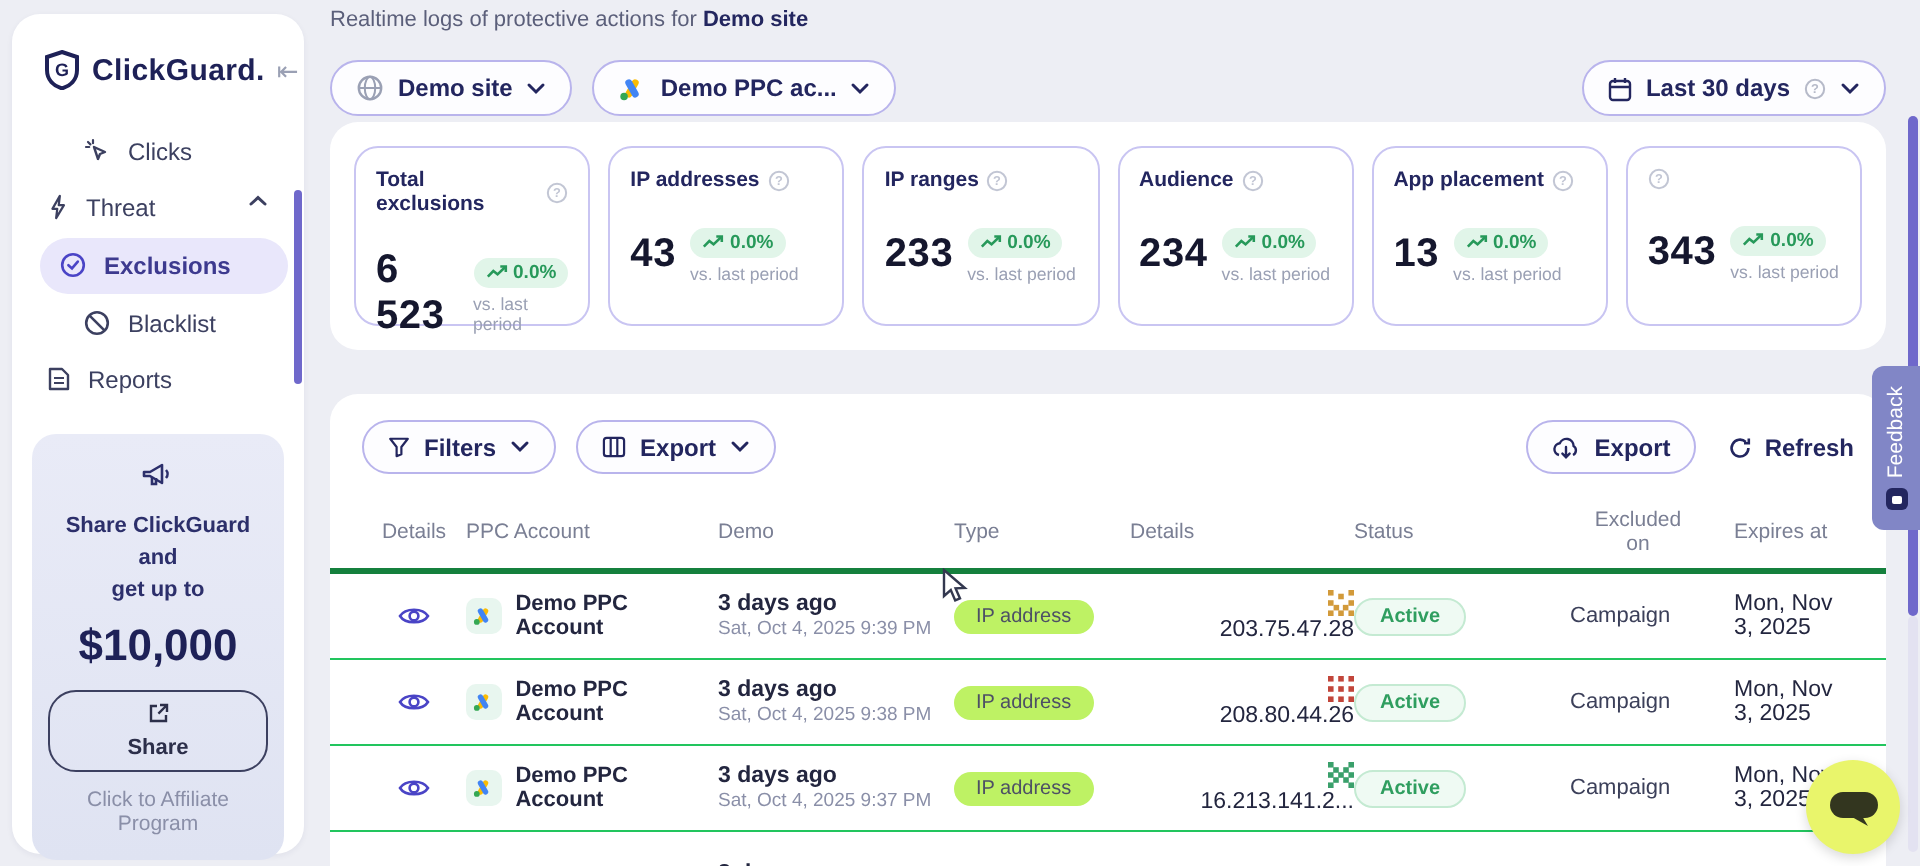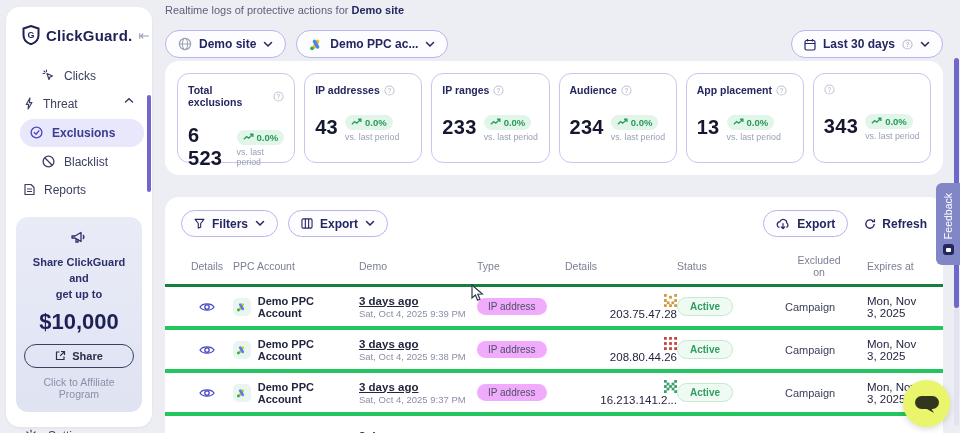--- a/index.html
+++ b/index.html
@@ -36,20 +36,21 @@
     margin:14px 10px 0 10px; background:linear-gradient(180deg,#e9ebf7,#dfe3f2);
     border-radius:12px; padding:13px 8px 12px 8px; text-align:center;
   }
   .promo-title { font-size:11px; font-weight:bold; color:#2c2f6b; line-height:1.45; margin-top:6px; }
   .promo-amount { font-size:22px; font-weight:bold; color:#1e2157; margin:6px 0 9px 0; }
   .share-btn {
     display:flex; align-items:center; justify-content:center; gap:6px;
     border:1px solid #3c4060; border-radius:14px; background:transparent;
     font-size:11px; font-weight:bold; color:#2c2f4a; padding:5px 0; width:100%; cursor:pointer;
     font-family:inherit;
+    flex-direction:column;
   }
   .promo-footer { font-size:10.5px; color:#8a8fa8; margin-top:8px; }
 
   .settings-row { display:flex; align-items:center; gap:10px; font-size:12px; color:#3c4060; padding:9px 18px; margin-top:8px; cursor:pointer; }
 
   
   .subtitle { position:absolute; left:165px; top:4px; font-size:11px; color:#5b5f7a; }
   .subtitle b { color:#23265f; }
   .chips-row { position:absolute; left:165px; top:30px; width:778px; display:flex; gap:10px; }
   .chip {
@@ -84,27 +85,27 @@
   .toolbar-right { margin-left:auto; display:flex; align-items:center; gap:16px; }
   .refresh-btn { display:flex; align-items:center; gap:6px; font-size:12px; font-weight:bold; color:#23265f; background:none; border:none; cursor:pointer; font-family:inherit;justify-content:space-between; }
 
   .thead, .trow {
     display:grid; grid-template-columns:52px 126px 118px 88px 112px 108px 82px 1fr;
     align-items:center; padding:0 16px;
   }
   .thead { margin-top:16px; min-height:34px; font-size:10.5px; color:#7a7f94; border-bottom:3px solid #15803d; padding-bottom:6px; }
   .thead .h-center { text-align:center; }
   .thead .h-right { text-align:right; padding-right:26px; }
-  .trow { height:43px; border-bottom:4px solid #22c55e; font-size:11.5px; color:#23263f; }
+  .trow { height:43px; border-bottom:1px solid #22c55e; font-size:11.5px; color:#23263f; }
   .cell-details { display:flex; justify-content:center; cursor:pointer; }
   .cell-account { display:flex; align-items:center; gap:7px; font-weight:bold; font-size:11px; }
   .ads-chip { width:18px; height:18px; border-radius:5px; background:#e8f6ef; display:flex; align-items:center; justify-content:center; }
-  .time-rel { font-weight:bold; font-size:11.5px;text-decoration:underline; }
+  .time-rel { font-weight:bold; font-size:11.5px; }
   .time-abs { font-size:9.5px; color:#8a8fa8; margin-top:1px; }
-  .type-badge { display:inline-block; background:#f0abfc; color:#4d5065; font-size:10px; border-radius:10px; padding:3px 11px; }
+  .type-badge { display:inline-block; background:#bef264; color:#4d5065; font-size:10px; border-radius:10px; padding:3px 11px; }
   .cell-entity { display:flex; align-items:flex-end; gap:1px;flex-direction:column; }
   .status-badge { display:inline-block; background:#effaf3; color:#2f9e5f; border:1px solid #c4ead2; font-size:10px; font-weight:bold; border-radius:11px; padding:3px 12px; }
   .cell-excluded { font-size:11px; color:#3c405a; }
   .cell-expires { font-size:11.5px; }
 
   
   .scroll-thumb { position:absolute; right:1px; top:58px; width:5px; height:250px; background:#6f68cb; border-radius:3px; }
   .scroll-track { position:absolute; right:1px; top:308px; width:5px; height:118px; background:#e3e2f1; border-radius:3px; }
   .feedback-tab {
     position:absolute; right:0; top:183px; width:24px; height:82px;

